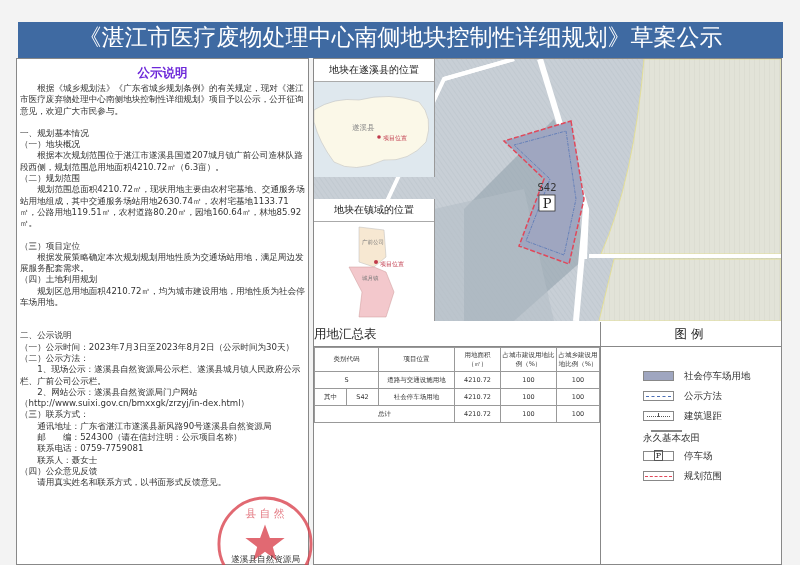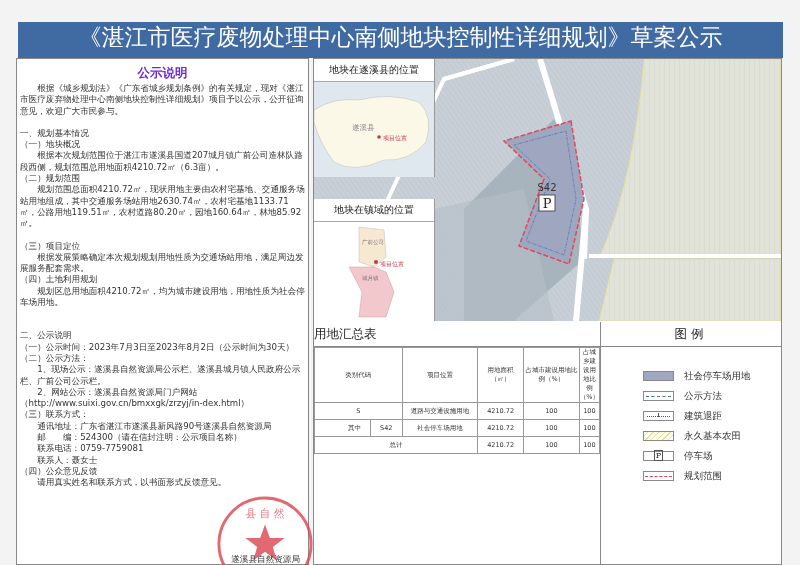--- a/index.html
+++ b/index.html
@@ -141,21 +141,21 @@
         <td>占城乡建设用地比例（%）</td>
       </tr>
       <tr>
         <td colspan="2">S</td>
         <td>道路与交通设施用地</td>
         <td>4210.72</td>
         <td>100</td>
         <td>100</td>
       </tr>
       <tr>
-        <td style="width:31px;padding-left:24px;">其中</td>
+        <td style="width:31px;">其中</td>
         <td style="width:31px;">S42</td>
         <td>社会停车场用地</td>
         <td>4210.72</td>
         <td>100</td>
         <td>100</td>
       </tr>
       <tr>
         <td colspan="3">总计</td>
         <td>4210.72</td>
         <td>100</td>
@@ -177,21 +177,21 @@
         </div>
       <span class="leg-label">公示方法</span>
     </div>
     <div class="leg-item" style="top:88px;">
       <div class="sw">
           <div style="position:absolute;left:3px;right:3px;top:4px;border-top:1px dotted #555;"></div>
           <div style="position:absolute;left:14px;top:1px;height:4px;border-left:1px solid #555;"></div>
         </div>
       <span class="leg-label">建筑退距</span>
     </div>
-    <div class="leg-item" style="top:108px;">
+    <div class="leg-item" style="top:108px;flex-direction:column;">
       <div class="sw" style="background:repeating-linear-gradient(-45deg,#fff 0 3px,#f0e07a 3px 4px);"></div>
       <span class="leg-label">永久基本农田</span>
     </div>
     <div class="leg-item" style="top:128px;">
       <div class="sw" style="text-align:center;font-size:8px;line-height:8px;font-family:'DejaVu Serif',serif;"><span style="border:1px solid #555;padding:0 1px;">P</span></div>
       <span class="leg-label">停车场</span>
     </div>
     <div class="leg-item" style="top:148px;">
       <div class="sw">
           <div style="position:absolute;left:1px;right:1px;top:4px;border-top:1.5px dashed #e0485a;"></div>

